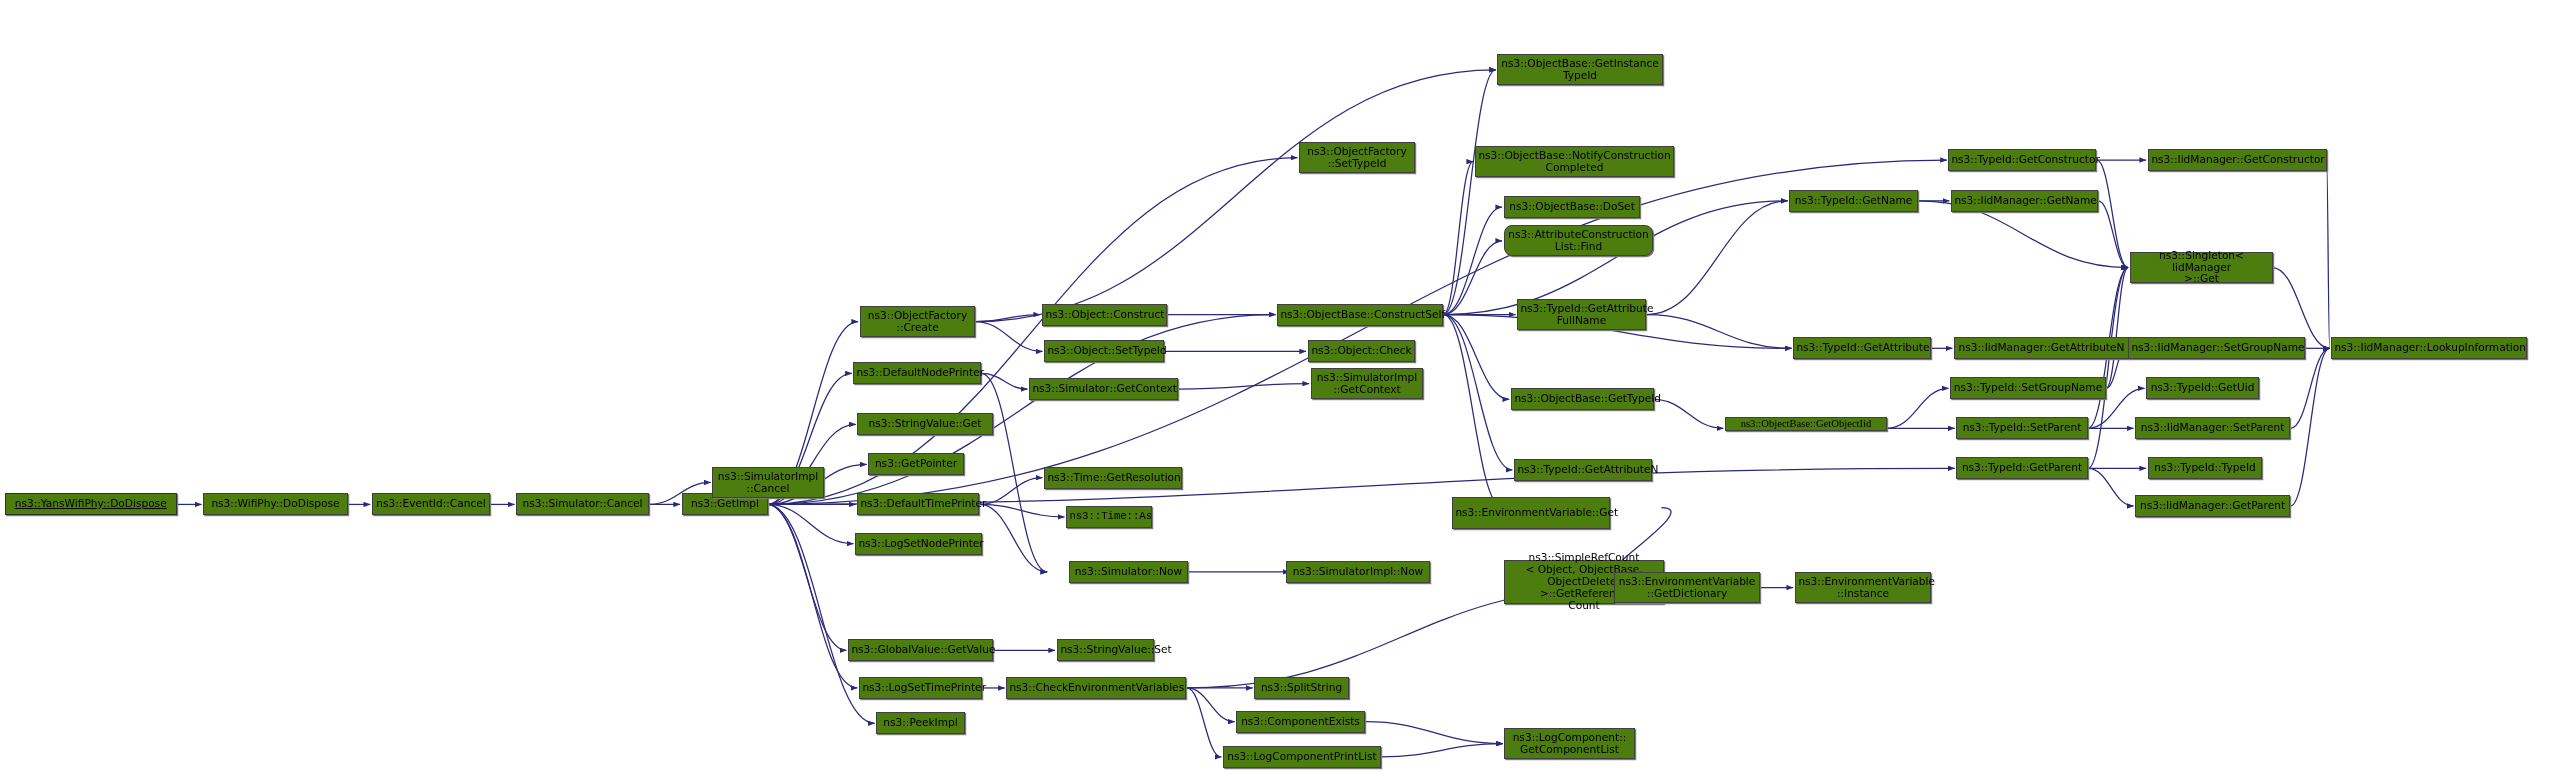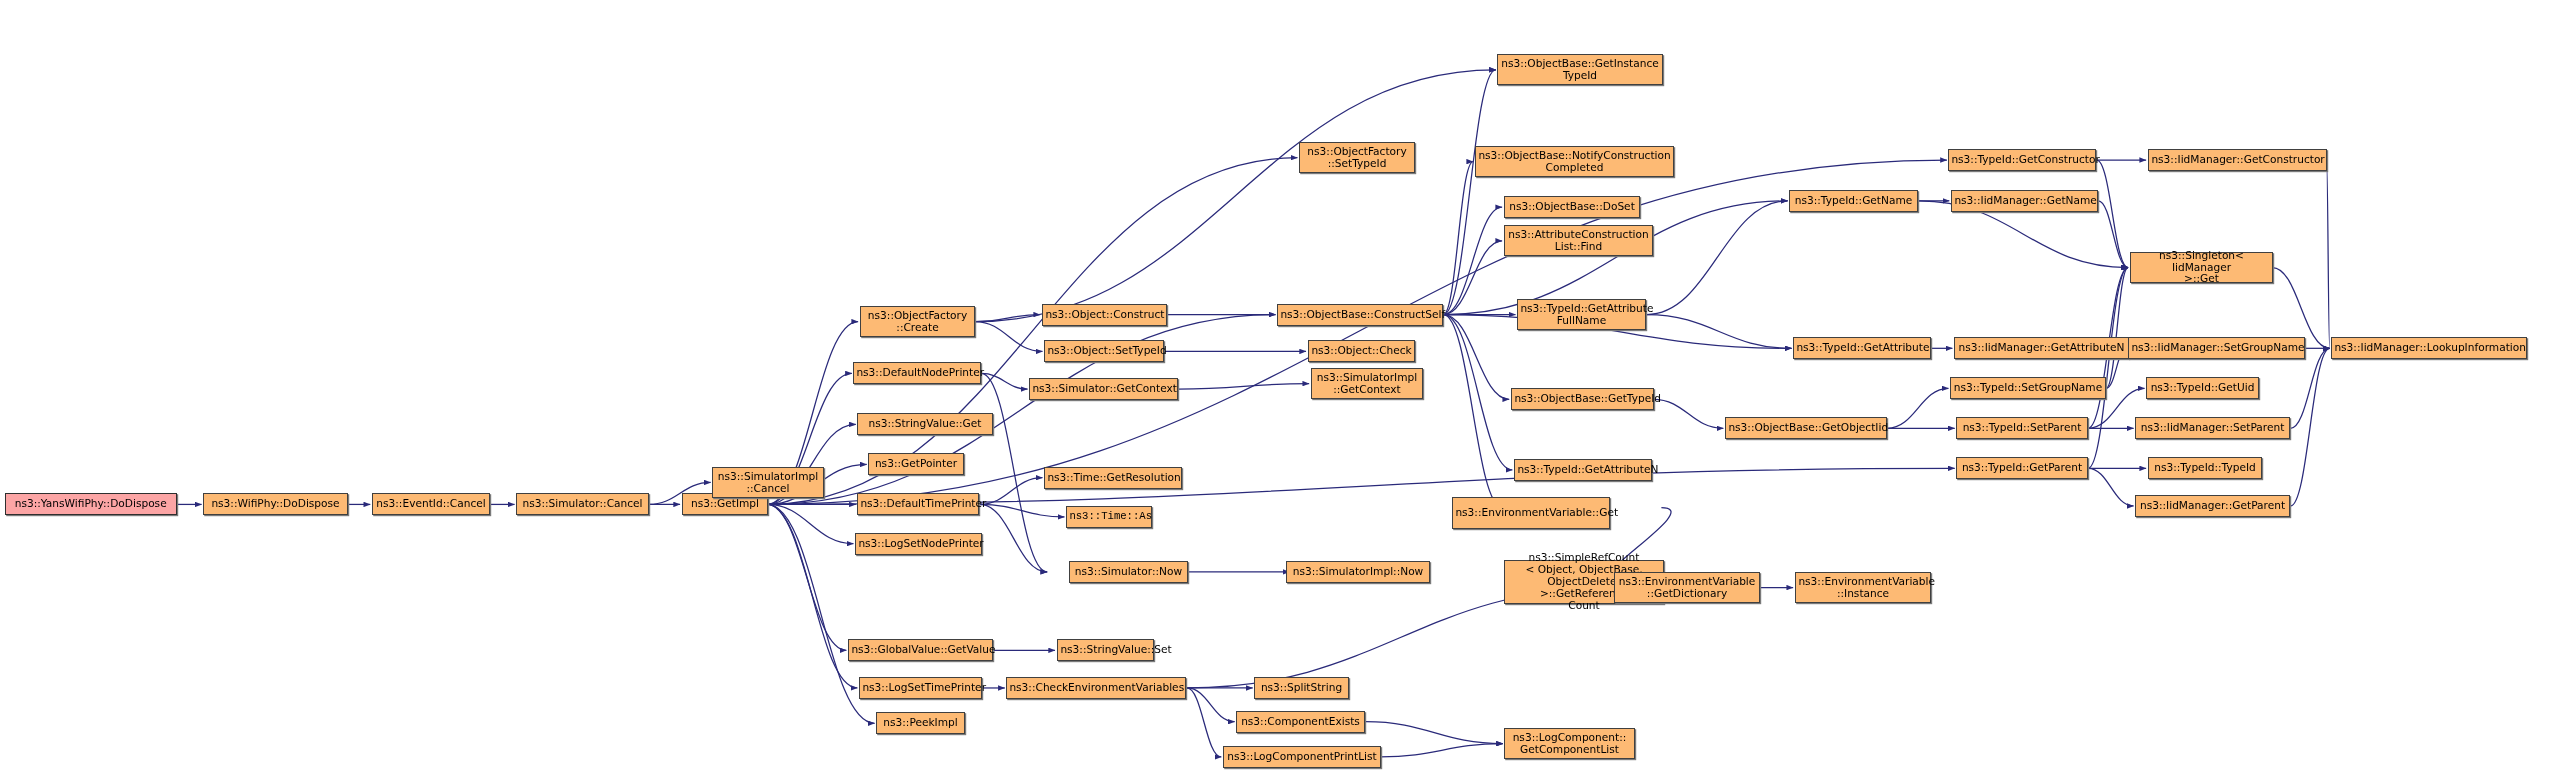--- a/index.html
+++ b/index.html
@@ -1,24 +1,24 @@
 <!DOCTYPE html>
 <html style="font-size:12.6px"><head>
 <meta charset="utf-8">
 <style>
   html,body{margin:0;padding:0;background:#ffffff;}
   #canvas{position:relative;width:2576px;height:779px;background:#ffffff;
           font-family:"DejaVu Sans","Liberation Sans",sans-serif;overflow:hidden;}
   #edges{position:absolute;left:0;top:0;width:2576px;height:779px;}
   .node{position:absolute;box-sizing:border-box;border:0.8px solid #404040;
-        background:#fdba74;display:flex;align-items:center;justify-content:center;
+        background:#4d7c0f;display:flex;align-items:center;justify-content:center;
         text-align:center;color:#000000;font-size:10.6px;line-height:1.12;
         padding:0.8px 2.4px;white-space:pre-line;
         box-shadow:1.2px 1.2px 0 0 #7a7a7a;}
-  .node.root{background:#fca5a5;border:0.8px solid #2f2f2f;}
+  .node.root{background:#4d7c0f;border:0.8px solid #2f2f2f;text-decoration:underline;}
   .node span{display:block;width:100%;}
 </style>
 </head>
 <body>
 
 <div id="canvas">
   <svg id="edges" viewBox="0 0 3284 993" xmlns="http://www.w3.org/2000/svg">
     <defs>
       <marker id="ah" markerWidth="9" markerHeight="7" refX="8.6" refY="3.5" orient="auto" markerUnits="userSpaceOnUse">
         <path d="M0,0 L9,3.5 L0,7 z" fill="#2a2a7a"></path>
@@ -128,42 +128,42 @@
       <div class="node" style="left: 1044px; top: 467px; width: 138px; height: 22px;"><span>ns3::Time::GetResolution</span></div>
       <div class="node" style="left: 1066px; top: 506px; width: 86px; height: 22px; font-family: Liberation Mono, monospace;"><span>ns3::Time::As</span></div>
       <div class="node" style="left: 1049px; top: 561px; width: 119px; height: 22px; margin-left: 20px;"><span>ns3::Simulator::Now</span></div>
       <div class="node" style="left: 1057px; top: 639px; width: 97px; height: 22px;"><span>ns3::StringValue::Set</span></div>
       <div class="node" style="left: 1006px; top: 677px; width: 180px; height: 22px;"><span>ns3::CheckEnvironmentVariables</span></div>
       <div class="node" style="left: 1497px; top: 54px; width: 166px; height: 31px;"><span>ns3::ObjectBase::GetInstance
 TypeId</span></div>
       <div class="node" style="left: 1475px; top: 146px; width: 199px; height: 31px;"><span>ns3::ObjectBase::NotifyConstruction
 Completed</span></div>
       <div class="node" style="left: 1504px; top: 196px; width: 136px; height: 22px;"><span>ns3::ObjectBase::DoSet</span></div>
-      <div class="node" style="left: 1504px; top: 225px; width: 149px; height: 31px;"><span>ns3::AttributeConstruction
+      <div class="node" style="left: 1504px; top: 225px; width: 149px; height: 31px; border-radius: 8px;"><span>ns3::AttributeConstruction
 List::Find</span></div>
       <div class="node" style="left: 1277px; top: 304px; width: 166px; height: 22px;"><span>ns3::ObjectBase::ConstructSelf</span></div>
       <div class="node" style="left: 1308px; top: 340px; width: 107px; height: 22px;"><span>ns3::Object::Check</span></div>
       <div class="node" style="left: 1311px; top: 368px; width: 112px; height: 31px;"><span>ns3::SimulatorImpl
 ::GetContext</span></div>
       <div class="node" style="left: 1517px; top: 299px; width: 129px; height: 31px;"><span>ns3::TypeId::GetAttribute
 FullName</span></div>
       <div class="node" style="left: 1511px; top: 388px; width: 143px; height: 22px;"><span>ns3::ObjectBase::GetTypeId</span></div>
       <div class="node" style="left: 1514px; top: 459px; width: 138px; height: 22px;"><span>ns3::TypeId::GetAttributeN</span></div>
       <div class="node" style="left: 1452px; top: 497px; width: 158px; height: 32px;"><span>ns3::EnvironmentVariable::Get</span></div>
       <div class="node" style="left: 1504px; top: 560px; width: 160px; height: 44px;"><span>ns3::SimpleRefCount
 &lt; Object, ObjectBase,
  ObjectDeleter &gt;::GetReference
 Count</span></div>
       <div class="node" style="left: 1789px; top: 190px; width: 129px; height: 22px;"><span>ns3::TypeId::GetName</span></div>
       <div class="node" style="left: 1948px; top: 149px; width: 148px; height: 22px;"><span>ns3::TypeId::GetConstructor</span></div>
       <div class="node" style="left: 1951px; top: 190px; width: 147px; height: 22px;"><span>ns3::IidManager::GetName</span></div>
       <div class="node" style="left: 1793px; top: 337px; width: 138px; height: 22px;"><span>ns3::TypeId::GetAttribute</span></div>
       <div class="node" style="left: 1954px; top: 337px; width: 175px; height: 22px;"><span>ns3::IidManager::GetAttributeN</span></div>
       <div class="node" style="left: 1950px; top: 377px; width: 156px; height: 22px;"><span>ns3::TypeId::SetGroupName</span></div>
-      <div class="node" style="left: 1725px; top: 417px; width: 162px; height: 22px;"><span>ns3::ObjectBase::GetObjectIid</span></div>
+      <div class="node" style="left: 1725px; top: 417px; width: 162px; height: 14px; font-family: Liberation Serif, serif;"><span>ns3::ObjectBase::GetObjectIid</span></div>
       <div class="node" style="left: 1956px; top: 417px; width: 132px; height: 22px;"><span>ns3::TypeId::SetParent</span></div>
       <div class="node" style="left: 1956px; top: 457px; width: 132px; height: 22px;"><span>ns3::TypeId::GetParent</span></div>
       <div class="node" style="left: 2130px; top: 252px; width: 143px; height: 31px;"><span>ns3::Singleton&lt; IidManager
 &gt;::Get</span></div>
       <div class="node" style="left: 2128px; top: 337px; width: 177px; height: 22px;"><span>ns3::IidManager::SetGroupName</span></div>
       <div class="node" style="left: 2146px; top: 377px; width: 113px; height: 22px;"><span>ns3::TypeId::GetUid</span></div>
       <div class="node" style="left: 2135px; top: 417px; width: 155px; height: 22px;"><span>ns3::IidManager::SetParent</span></div>
       <div class="node" style="left: 2148px; top: 457px; width: 114px; height: 22px;"><span>ns3::TypeId::TypeId</span></div>
       <div class="node" style="left: 2135px; top: 495px; width: 155px; height: 22px;"><span>ns3::IidManager::GetParent</span></div>
       <div class="node" style="left: 2148px; top: 149px; width: 179px; height: 22px;"><span>ns3::IidManager::GetConstructor</span></div>

